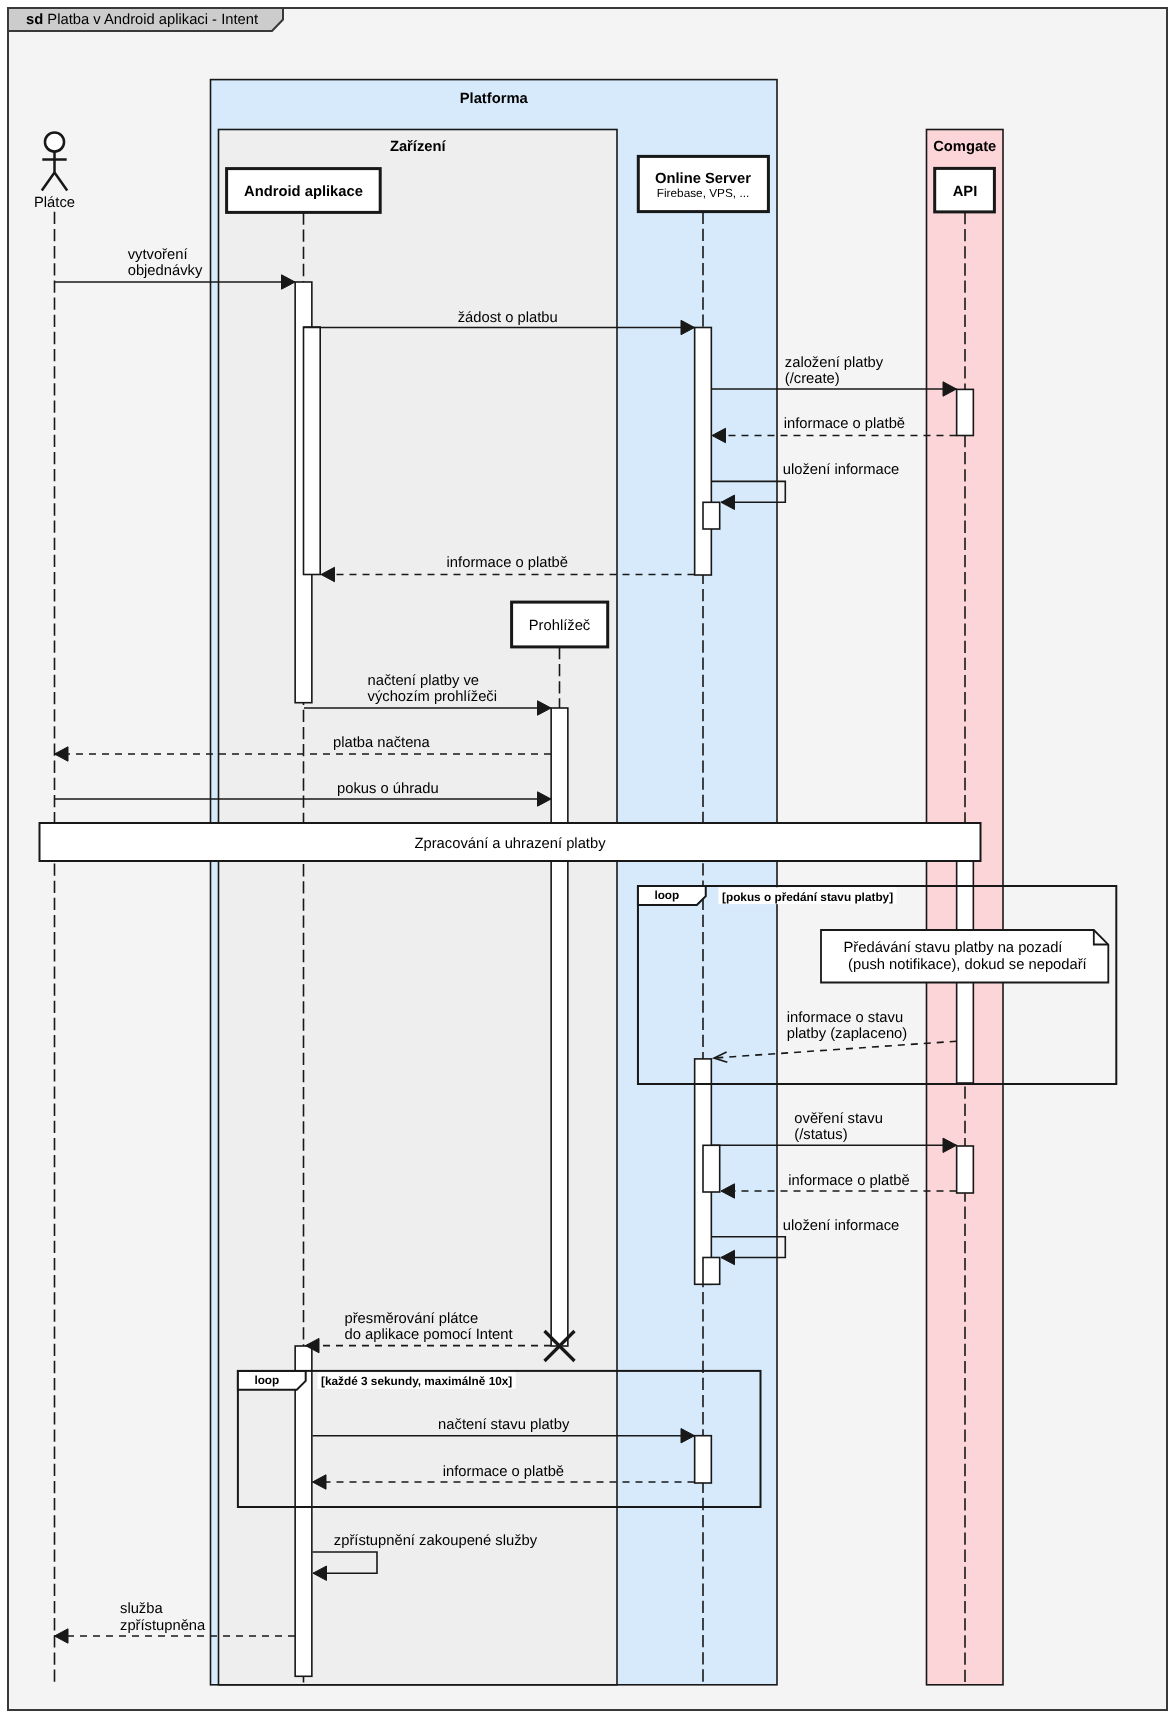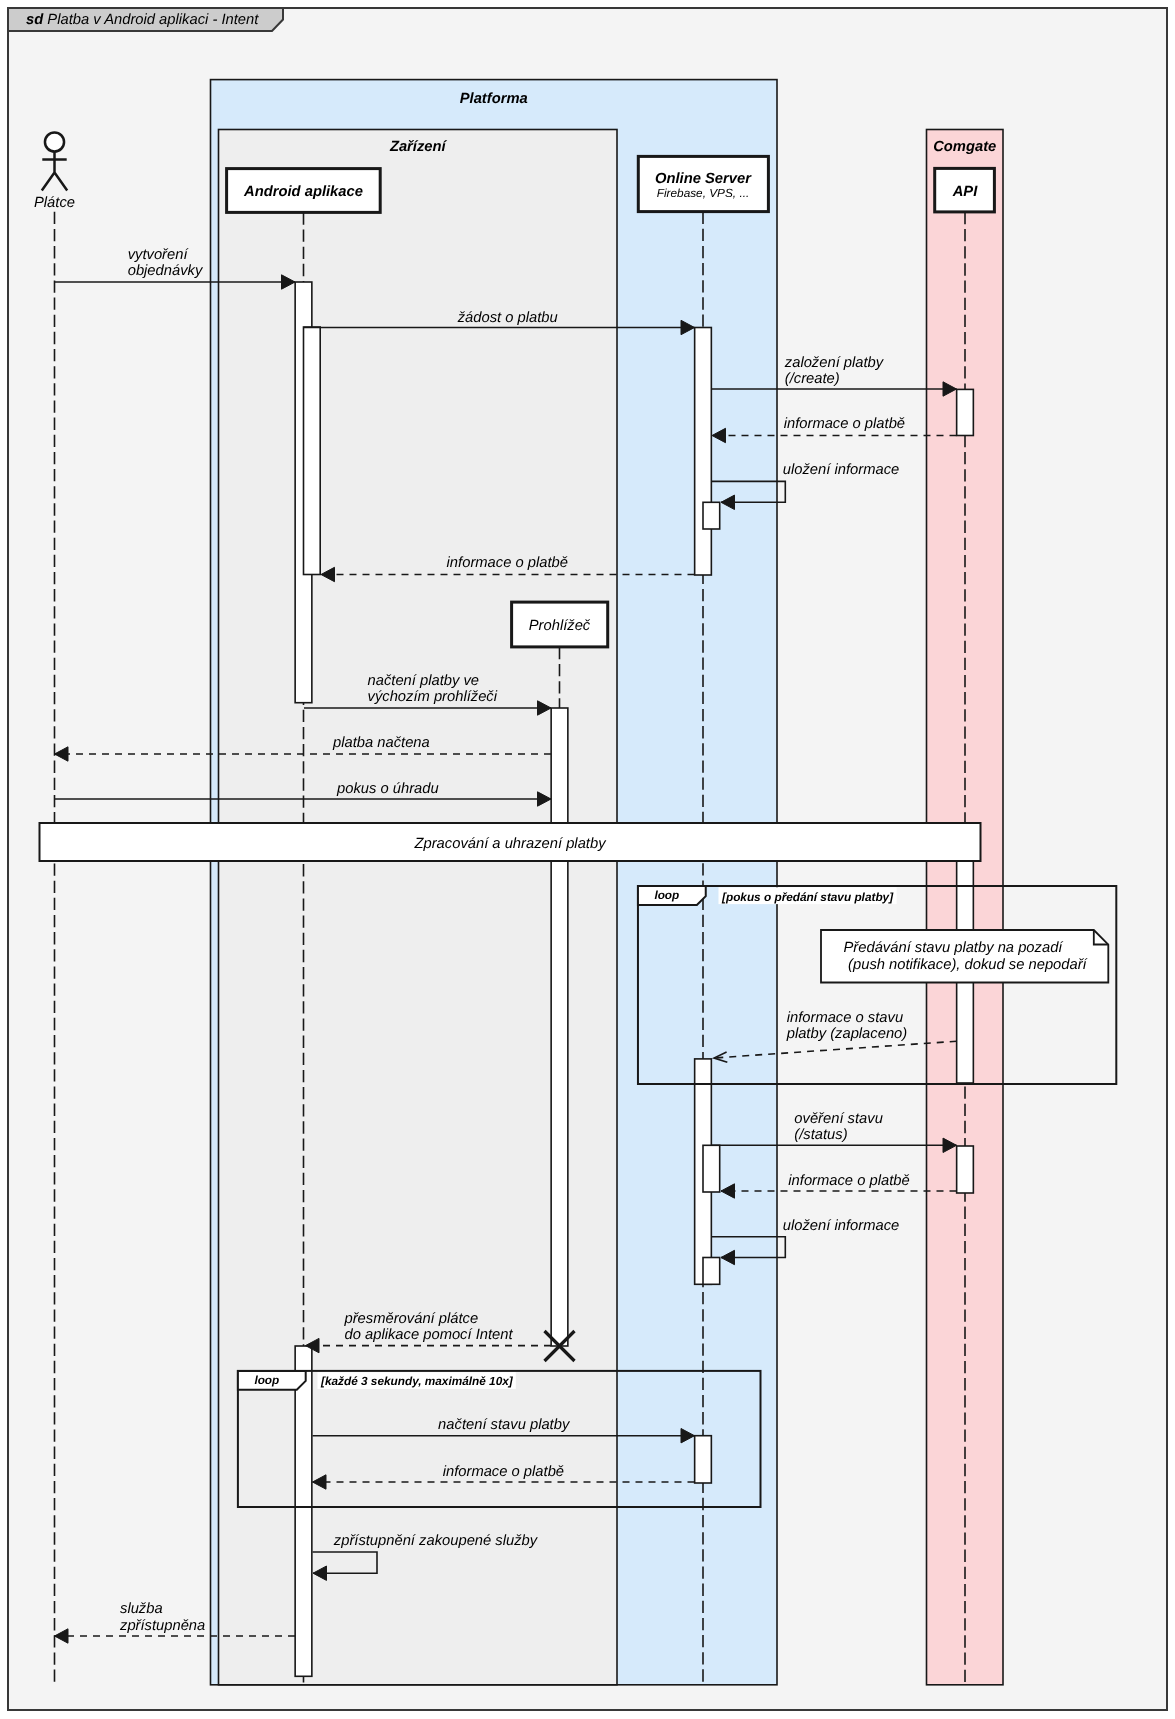--- a/index.html
+++ b/index.html
@@ -1,18 +1,18 @@
 <!DOCTYPE html>
 <html><head>
 <meta charset="utf-8">
 <style>
   html,body{margin:0;padding:0;background:#FFFFFF;}
   body{width:1175px;height:1719px;overflow:hidden;
        font-family:"Liberation Sans",sans-serif;-webkit-font-smoothing:antialiased;text-rendering:geometricPrecision;}
-  #diagram{position:relative;width:988px;height:1719px;font-style:italic;}
+  #diagram{position:relative;width:988px;height:1719px;}
   svg#seq{display:block;position:absolute;left:0;top:0;}
   svg#seq text{font-family:"Liberation Sans",sans-serif;fill:#000000;}
   .msgtxt{font-size:14.75px;}
   .nametxt{font-size:14.75px;font-weight:bold;}
   .subtxt{font-size:11.8px;}
   .fragtxt{font-size:11.8px;font-weight:bold;}
   .notetxt{font-size:14.75px;}
   .divtxt{font-size:14.75px;}
   .titletxt{font-size:14.75px;}
 </style>

